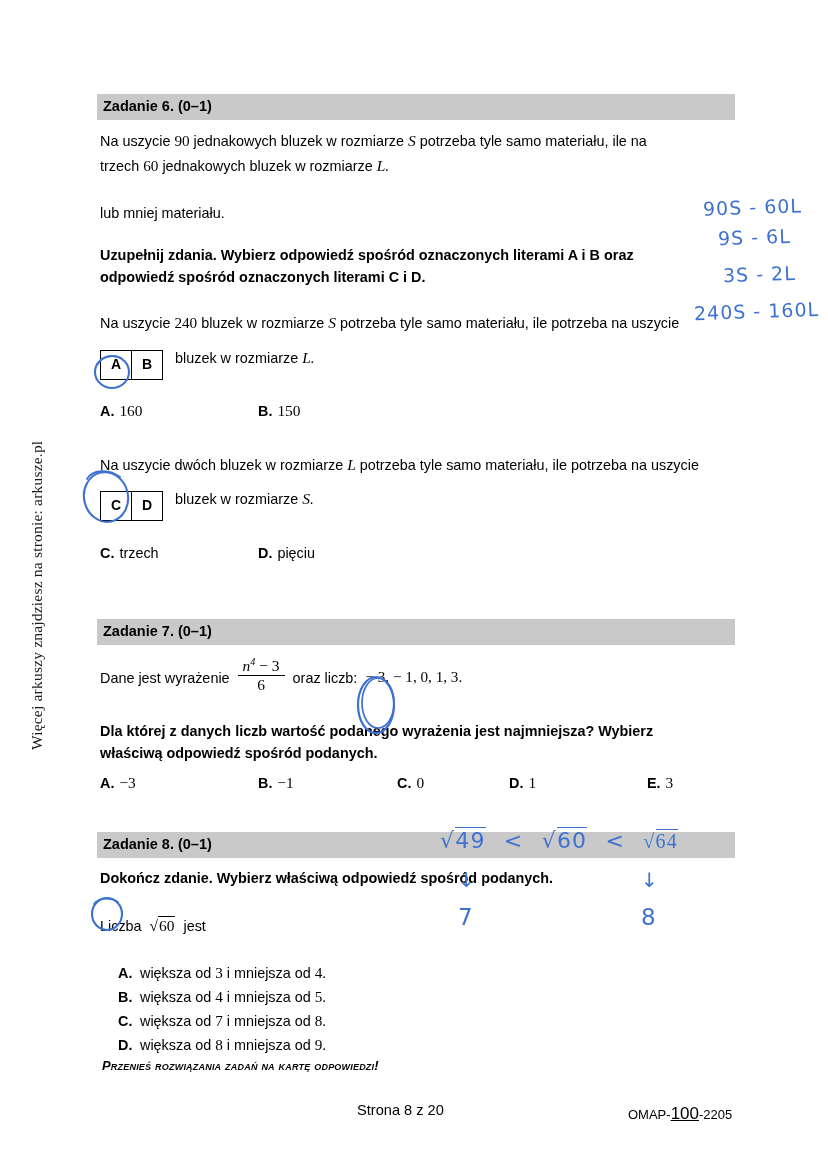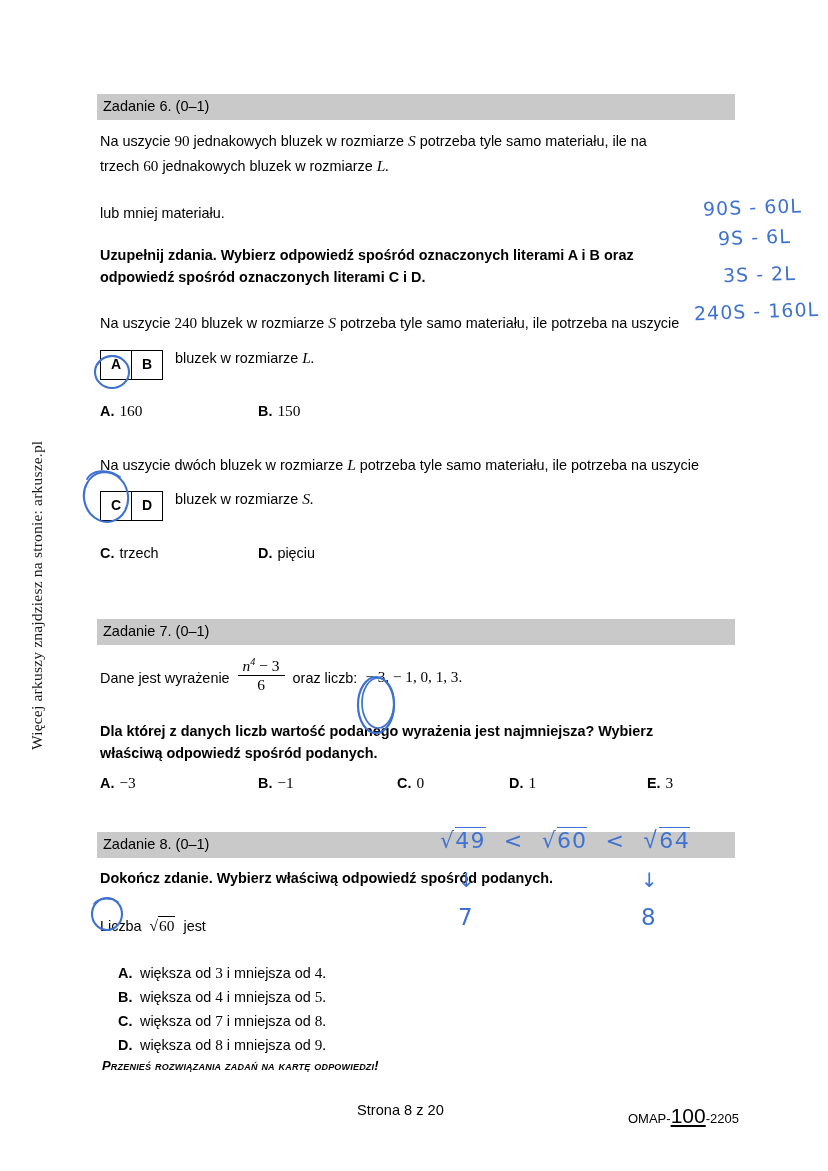--- a/index.html
+++ b/index.html
@@ -36,21 +36,21 @@
   .page {
     position: absolute;
     left: 97px;
     top: 0;
     width: 638px;
   }
 
   .task-bar {
     background: #c9c9c9;
     font-size: 14.5px;
-    font-weight: normal;
+    font-weight: bold;
     padding: 4px 6px 5px 6px;
     line-height: 1.15;
   }
 
   .para {
     font-size: 14.4px;
     line-height: 1.62;
     margin: 8px 0 0 3px;
   }
   .bold-instr {
@@ -165,21 +165,21 @@
     left: 357px;
     top: 1102px;
     font-size: 14.6px;
   }
   .footer-code {
     position: absolute;
     left: 628px;
     top: 1104px;
     font-size: 13px;
   }
-  .footer-code .big { font-size: 21px; text-decoration: underline; }
+  .footer-code .big { font-size: 17px; text-decoration: underline; }
 
   
   .ink {
     position: absolute;
     color: #3f72d0;
     font-family: "DejaVu Sans", sans-serif;
     pointer-events: none;
     white-space: nowrap;
   }
   .ink-line {
@@ -360,21 +360,21 @@
 <div class="ink ink-line" style="left:703px; top:196px;">90S - 60L</div>
 <div class="ink ink-line" style="left:718px; top:226px;">9S - 6L</div>
 <div class="ink ink-line" style="left:723px; top:263px;">3S - 2L</div>
 <div class="ink ink-line" style="left:694px; top:300px;">240S - 160L</div>
 
 <div class="ink ink-big" style="left:440px; top:828px;">
   <span class="sqrt" style="font-family:'DejaVu Sans',sans-serif;font-size:22px;">√<span style="border-top:1.6px solid #3f72d0;">49</span></span>
   <span style="margin:0 10px;">&lt;</span>
   <span class="sqrt" style="font-family:'DejaVu Sans',sans-serif;font-size:22px;">√<span style="border-top:1.6px solid #3f72d0;">60</span></span>
   <span style="margin:0 10px;">&lt;</span>
-  <span class="sqrt" style="font-family:Liberation Mono, monospace;font-size:24px;">√<span style="border-top:1.6px solid #3f72d0;">64</span></span>
+  <span class="sqrt" style="font-family:Liberation Serif, serif;font-size:20px;">√<span style="border-top:1.6px solid #3f72d0;">64</span></span>
 </div>
 <div class="ink ink-arrow" style="left:458px; top:868px;">↓</div>
 <div class="ink ink-arrow" style="left:641px; top:868px;">↓</div>
 <div class="ink ink-digit" style="left:458px; top:904px;">7</div>
 <div class="ink ink-digit" style="left:641px; top:904px;">8</div>
 
 <svg class="ink-svg" style="left:92px; top:352px; width:46px; height:40px;" viewBox="0 0 46 40">
   <ellipse cx="20" cy="20" rx="17" ry="16" fill="none" stroke="#3f72d0" stroke-width="2.1"></ellipse>
   <path d="M6 12 C9 5, 20 2, 29 6" fill="none" stroke="#3f72d0" stroke-width="1.8" stroke-linecap="round"></path>
 </svg>

